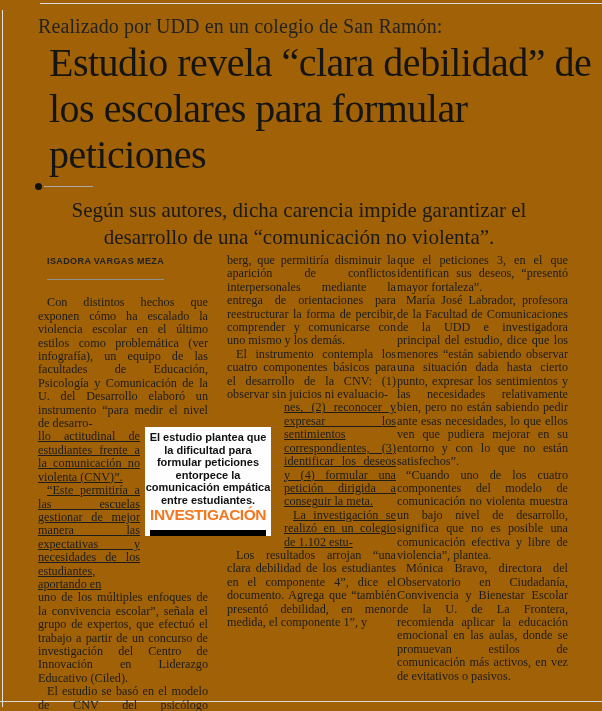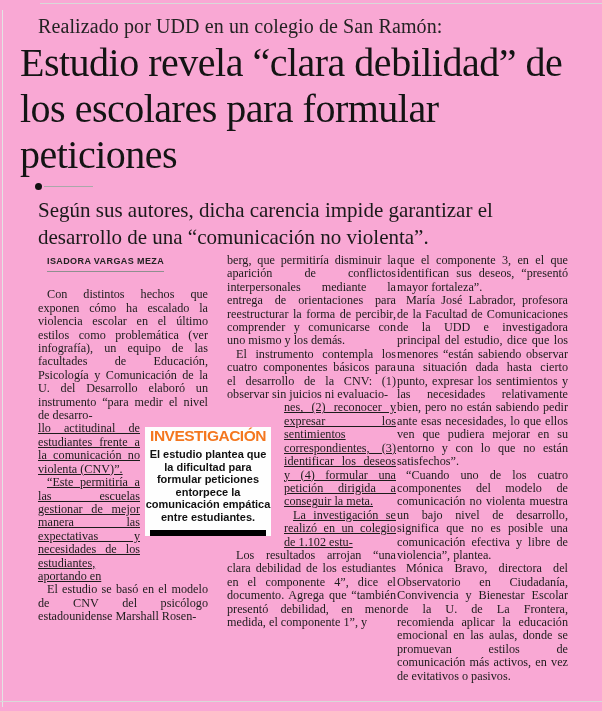--- a/index.html
+++ b/index.html
@@ -1,51 +1,51 @@
 <!DOCTYPE html>
 <html lang="es"><head>
 <meta charset="utf-8">
 <style>
   html,body{margin:0;padding:0;background:#ffffff;}
   #page{
     position:relative;width:602px;height:711px;overflow:hidden;
-    background:#f9a8d4;font-family:"Liberation Serif",serif;color:#1c1c1c;
+    background:#a16207;font-family:"Liberation Serif",serif;color:#1c1c1c;
   }
   .hairline{position:absolute;background:#d9d9d9;}
   #edge-top{left:40px;right:0;top:3px;height:1px;}
   #edge-left{left:2px;top:10px;bottom:4px;width:1px;background:#e3e3e3;}
   #edge-bottom{left:0;right:0;top:701px;height:1px;}
 
   #kicker{
     position:absolute;left:38px;top:13px;width:560px;
     font-size:20px;line-height:26px;color:#232323;letter-spacing:0.1px;
   }
   #headline{
-    position:absolute;left:20px;top:40px;width:548px;
+    position:absolute;left:49px;top:40px;width:548px;
     font-size:40px;line-height:46px;color:#141414;letter-spacing:-0.5px;
   }
   #sep{position:absolute;left:35px;top:182px;width:80px;height:10px;}
   #sep-dot{position:absolute;left:0;top:1px;width:7px;height:7px;border-radius:50%;background:#111;}
   #sep-line{position:absolute;left:9px;top:4px;width:49px;height:1px;background:#a9a9a9;}
   #subhead{
     position:absolute;left:38px;top:197px;width:522px;
-    font-size:21px;line-height:27px;color:#1a1a1a;
+    font-size:21px;line-height:27px;color:#1a1a1a;text-align:center;
   }
 
   .col{position:absolute;top:250px;font-size:12.2px;line-height:13.4px;text-align:justify;}
   #col1{left:38px;width:170px;}
   #col2{left:227px;width:169px;top:254px;}
   #col3{left:397px;width:171px;top:254px;}
   .seg{margin:0;text-align:justify;}
   .indent{text-indent:9px;}
   #col1 .narrow{width:102px;text-decoration:underline;}
   #col2 .narrow-r{width:112px;margin-left:auto;text-decoration:underline;}
 
   #byline{
-    display:inline-block;margin:5px 0 16px 9px;padding-bottom:3px;
+    display:inline-block;margin:5px 0 16px 9px;padding-bottom:11px;
     font-family:"Liberation Sans",sans-serif;font-weight:bold;font-size:9px;
     letter-spacing:0.4px;color:#222;border-bottom:1px solid #8f8f8f;white-space:nowrap;
   }
 
   #inset{
     position:absolute;left:145px;top:427px;width:126px;
     font-family:"Liberation Sans",sans-serif;text-align:center;background:#fefefe;
   }
   #inset-label{
     font-weight:bold;font-size:15.5px;line-height:17px;letter-spacing:-0.5px;
@@ -72,36 +72,37 @@
     <div id="sep-line"></div>
   </div>
 
   <div id="subhead">Según sus autores, dicha carencia impide garantizar el desarrollo de una “comunicación no violenta”.</div>
 
   <div class="col" id="col1">
     <span id="byline">ISADORA VARGAS MEZA</span>
     <p class="seg indent">Con distintos hechos que exponen cómo ha escalado la violencia escolar en el último estilos como problemática (ver infografía), un equipo de las facultades de Educación, Psicología y Comunicación de la U. del Desarrollo elaboró un instrumento “para medir el nivel de desarro-</p>
     <p class="seg narrow">llo actitudinal de estudiantes frente a la comunicación no violenta (CNV)”.</p>
     <p class="seg narrow indent">“Este permitiría a las escuelas gestionar de mejor manera las expectativas y necesidades de los estudiantes, aportando en</p>
+    <p class="seg">uno de los múltiples enfoques de la convivencia escolar”, señala el grupo de expertos, que efectuó el trabajo a partir de un concurso de investigación del Centro de Innovación en Liderazgo Educativo (Ciled).</p>
     <p class="seg indent">El estudio se basó en el modelo de CNV del psicólogo estadounidense Marshall Rosen-</p>
   </div>
 
   <div class="col" id="col2">
     <p class="seg">berg, que permitiría disminuir la aparición de conflictos interpersonales mediante la entrega de orientaciones para reestructurar la forma de percibir, comprender y comunicarse con uno mismo y los demás.</p>
     <p class="seg indent">El instrumento contempla los cuatro componentes básicos para el desarrollo de la CNV: (1) observar sin juicios ni evaluacio-</p>
     <p class="seg narrow-r">nes, (2) reconocer y expresar los sentimientos correspondientes, (3) identificar los deseos y (4) formular una petición dirigida a conseguir la meta.</p>
     <p class="seg narrow-r indent">La investigación se realizó en un colegio de 1.102 estu-</p>
     <p class="seg indent">Los resultados arrojan “una clara debilidad de los estudiantes en el componente 4”, dice el documento. Agrega que “también presentó debilidad, en menor medida, el componente 1”, y</p>
   </div>
 
   <div class="col" id="col3">
-    <p class="seg">que el componente 3, en el que identifican sus deseos, “presentó mayor fortaleza”.</p>
+    <p class="seg">que el peticiones 3, en el que identifican sus deseos, “presentó mayor fortaleza”.</p>
     <p class="seg indent">María José Labrador, profesora de la Facultad de Comunicaciones de la UDD e investigadora principal del estudio, dice que los menores “están sabiendo observar una situación dada hasta cierto punto, expresar los sentimientos y las necesidades relativamente bien, pero no están sabiendo pedir ante esas necesidades, lo que ellos ven que pudiera mejorar en su entorno y con lo que no están satisfechos”.</p>
     <p class="seg indent">“Cuando uno de los cuatro componentes del modelo de comunicación no violenta muestra un bajo nivel de desarrollo, significa que no es posible una comunicación efectiva y libre de violencia”, plantea.</p>
     <p class="seg indent">Mónica Bravo, directora del Observatorio en Ciudadanía, Convivencia y Bienestar Escolar de la U. de La Frontera, recomienda aplicar la educación emocional en las aulas, donde se promuevan estilos de comunicación más activos, en vez de evitativos o pasivos.</p>
   </div>
 
   <div id="inset">
+    <div id="inset-text">El estudio plantea que la dificultad para formular peticiones entorpece la comunicación empática entre estudiantes.</div>
     <div id="inset-label" style="color: rgb(244, 119, 31);">INVESTIGACIÓN</div>
-    <div id="inset-text">El estudio plantea que la dificultad para formular peticiones entorpece la comunicación empática entre estudiantes.</div>
     <div id="inset-rule"></div>
   </div>
 </div>
 
 </body></html>

